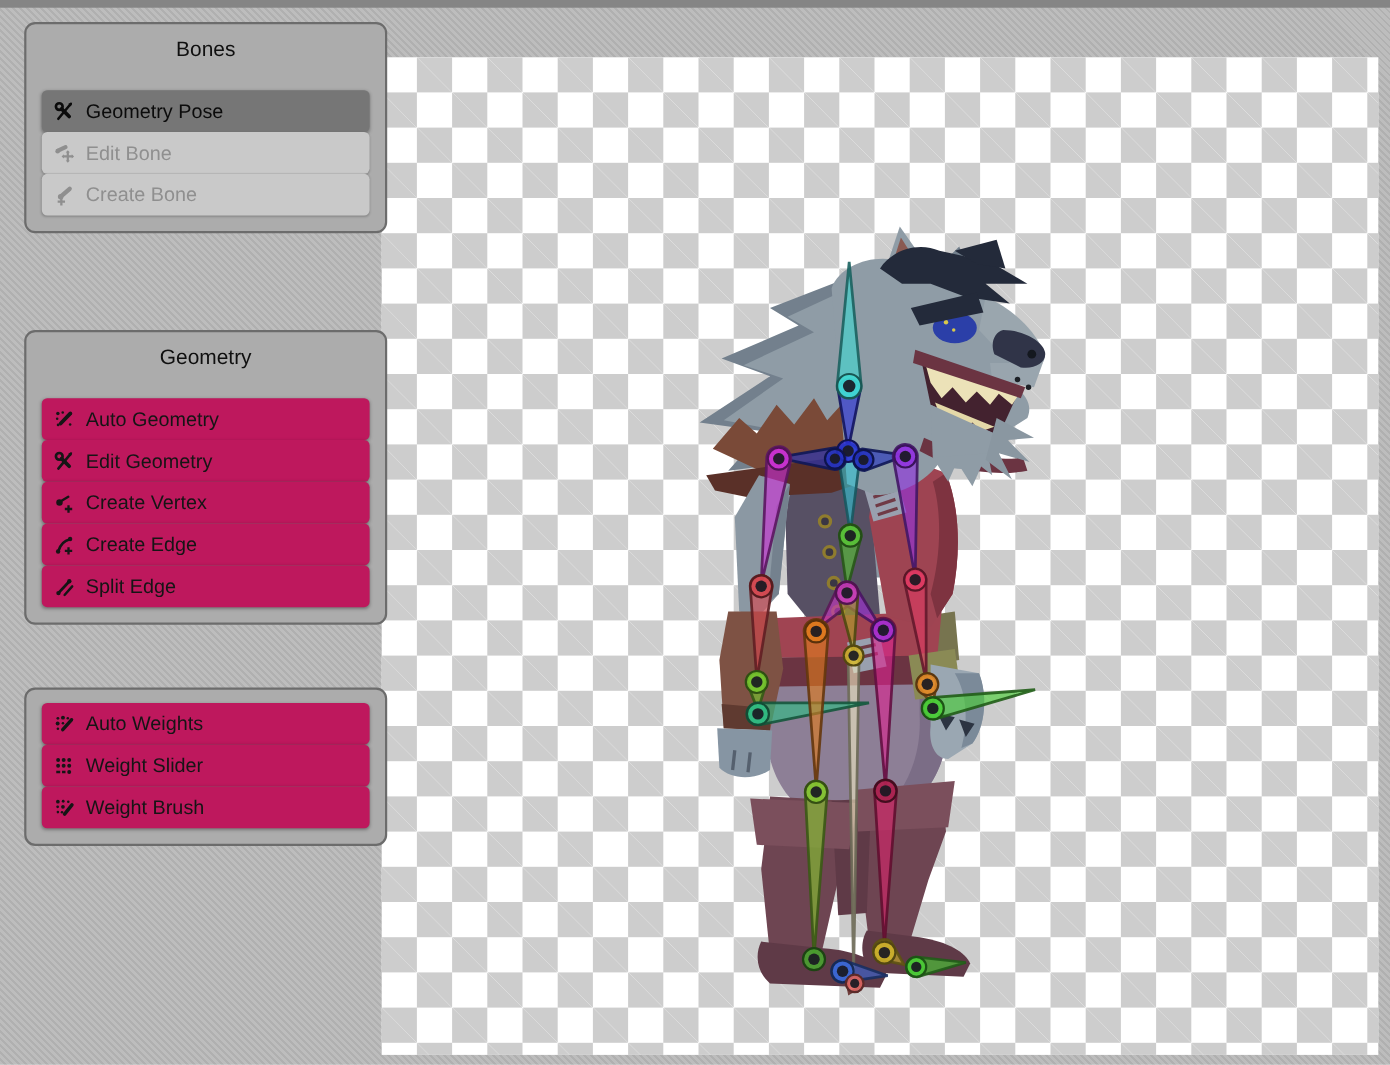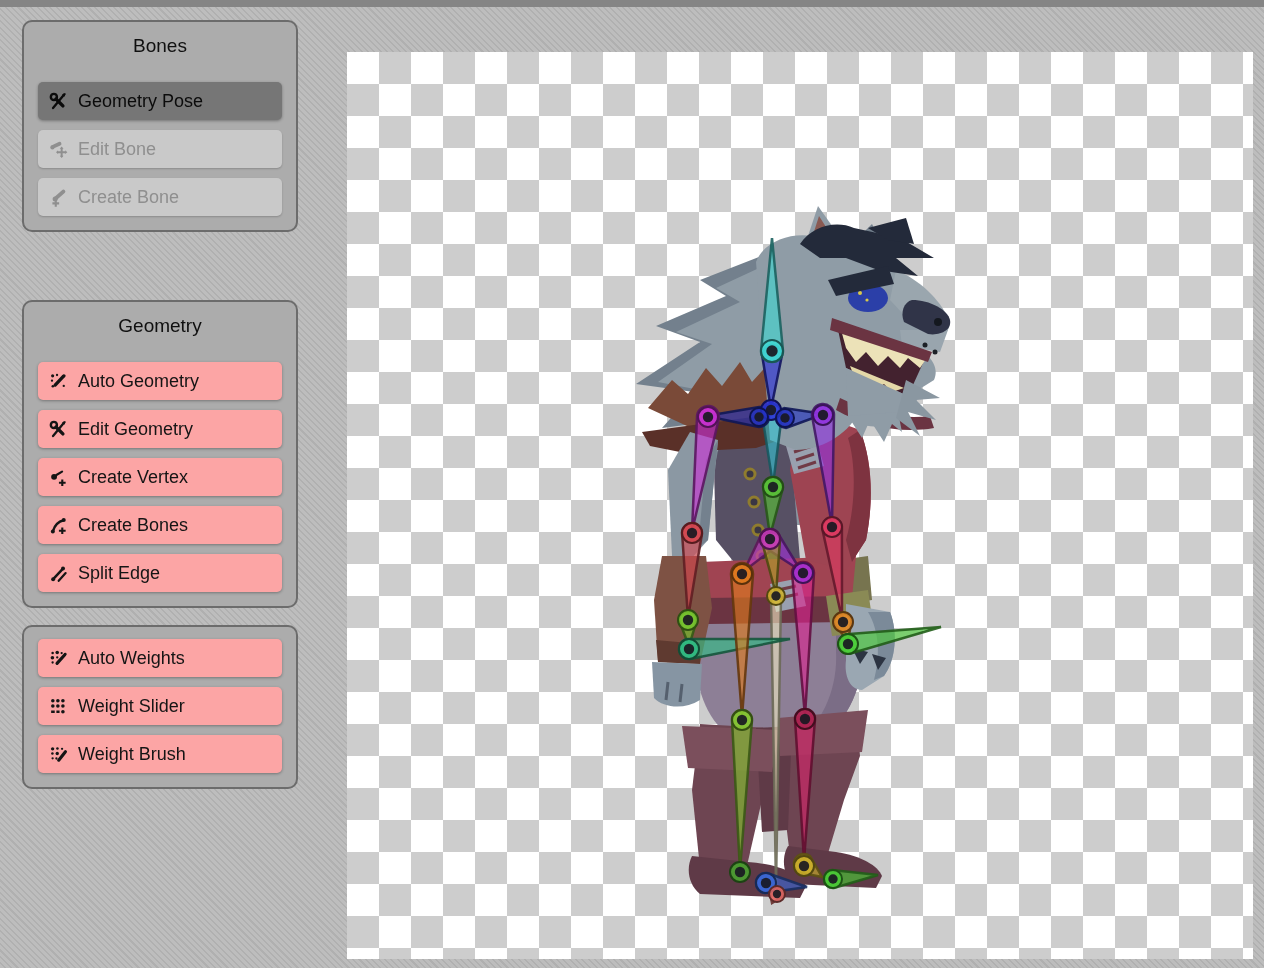--- a/index.html
+++ b/index.html
@@ -13,34 +13,34 @@
     position:absolute;left:347px;top:52px;width:906px;height:907px;
     background-color:#ffffff;
     background-image:
       linear-gradient(45deg,#cdcdcd 25%,transparent 25%,transparent 75%,#cdcdcd 75%),
       linear-gradient(45deg,#cdcdcd 25%,transparent 25%,transparent 75%,#cdcdcd 75%);
     background-size:64px 64px;
     background-position:0 0,32px 32px;
   }
   .scene{position:absolute;left:0;top:0;width:100%;height:100%}
   .panel{
-    position:absolute;left:22px;width:276px;box-sizing:border-box;
+    position:absolute;left:22px;width:330px;box-sizing:border-box;
     background:#acacac;border:2px solid #6c6c6c;border-radius:10px;
     padding:12px 14px 14px 14px;
   }
   #panel-0{top:20px}#panel-1{top:300px}#panel-2{top:625px}
   .panel-title{
     text-align:center;font-size:19px;line-height:24px;color:#101010;margin:0 0 24px 0;
   }
   .btn{
     display:flex;align-items:center;gap:9px;height:38px;border-radius:5px;
-    background:#fca5a5;color:#151515;font-size:18px;padding:0 10px;
+    background:#be185d;color:#151515;font-size:18px;padding:0 10px;
     box-shadow:0 1px 3px rgba(0,0,0,.32);
   }
-  .btn + .btn{margin-top:10px}
+  .btn + .btn{margin-top:0}
   .btn.disabled{background:#c9c9c9;color:#8f8f8f;box-shadow:0 1px 2px rgba(0,0,0,.2)}
   .btn.active{background:#767676;color:#0b0b0b}
   .btn svg{flex:0 0 auto}
   .btn .lbl{white-space:nowrap}
 </style>
 </head>
 <body>
 
 <div class="topstrip"></div>
 
@@ -340,21 +340,21 @@
       </div>
       <div class="btn">
         <span style="display: inline-flex;">
           <svg width="21" height="21" viewBox="0 0 20 20">
             <path d="M4.8 15.2 C6.5 9.5 10 6.2 14.8 5" fill="none" stroke="currentColor" stroke-width="2.3"></path>
             <circle cx="4.6" cy="15.6" r="1.9" fill="currentColor"></circle>
             <circle cx="15" cy="4.8" r="1.9" fill="currentColor"></circle>
             <path d="M10.4 15 h6.4 M13.6 11.8 v6.4" stroke="currentColor" stroke-width="2"></path>
           </svg>
         </span>
-        <span class="lbl">Create Bones</span>
+        <span class="lbl">Create Edge</span>
       </div>
       <div class="btn">
         <span style="display: inline-flex;">
           <svg width="21" height="21" viewBox="0 0 20 20">
             <path d="M5.6 14.6 L13.6 6" stroke="currentColor" stroke-width="2.4" stroke-linecap="round"></path>
             <circle cx="4.9" cy="15.4" r="1.9" fill="currentColor"></circle>
             <circle cx="14.3" cy="5.2" r="1.9" fill="currentColor"></circle>
             <path d="M16.8 9.6 L10.2 17" stroke="currentColor" stroke-width="2.1" stroke-linecap="round"></path>
           </svg>
         </span>

